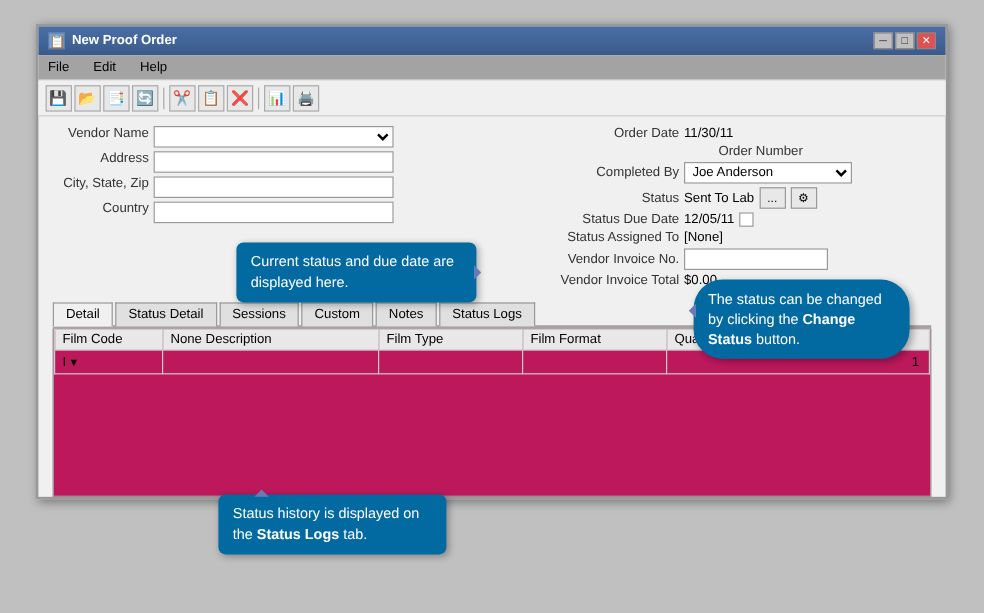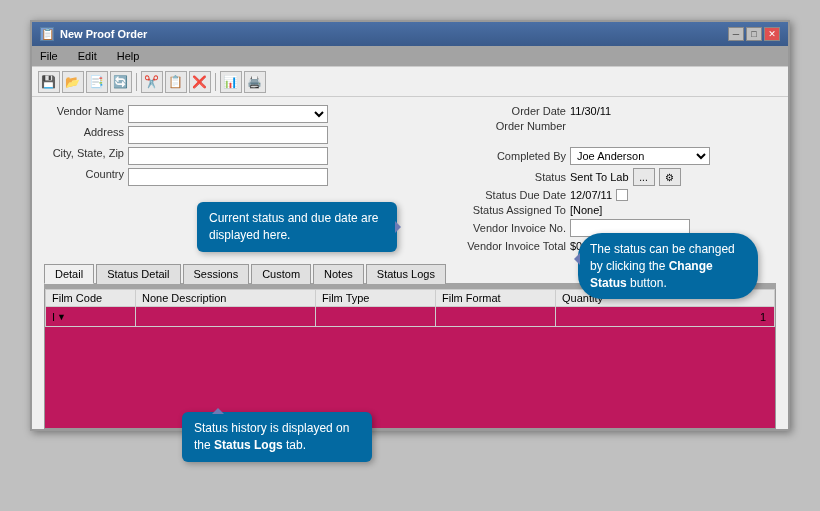--- a/index.html
+++ b/index.html
@@ -187,21 +187,21 @@
       justify-content: center;
     }
 
     .tabs-area {
       padding: 4px 12px 0;
     }
 
     .tabs {
       display: flex;
       gap: 0;
-      border-bottom: 6px solid #a3a3a3;
+      border-bottom: 3px solid #a3a3a3;
     }
 
     .tab {
       padding: 3px 10px;
       background: #e0e0e0;
       border: 1px solid #999;
       border-bottom: none;
       font-size: 11px;
       cursor: pointer;
       margin-right: 2px;
@@ -380,39 +380,39 @@
           <span class="form-label">Country</span>
           <input class="form-input form-input-wide" type="text" value="" style="">
         </div>
       </div>
 
       <div style="flex:0 0 320px;">
         <div class="right-row" style="margin-bottom:3px;">
           <span class="right-label">Order Date</span>
           <span class="right-value">11/30/11</span>
         </div>
-        <div class="right-row" style="margin-bottom:15px;">
+        <div class="right-row" style="margin-bottom:3px;justify-content:center;">
           <span class="right-label">Order Number</span>
           <span class="right-value"></span>
         </div>
         <div class="right-row" style="margin-bottom:3px;">
           <span class="right-label">Completed By</span>
           <select class="right-select">
             <option>Joe Anderson</option>
           </select>
         </div>
         <div class="right-row" style="margin-bottom:3px;">
           <span class="right-label">Status</span>
           <span class="right-value">Sent To Lab</span>
           <div class="small-btn">...</div>
           <div class="small-btn">⚙</div>
         </div>
         <div class="right-row" style="margin-bottom:3px;">
           <span class="right-label">Status Due Date</span>
-          <span class="right-value">12/07/11</span>
+          <span class="right-value">12/05/11</span>
           <span class="checkbox-small"></span>
         </div>
         <div class="right-row" style="margin-bottom:3px;">
           <span class="right-label">Status Assigned To</span>
           <span class="right-value">[None]</span>
         </div>
         <div class="right-row" style="margin-bottom:3px;">
           <span class="right-label">Vendor Invoice No.</span>
           <input class="form-input" style="width: 120px;" type="text" value="">
         </div>

